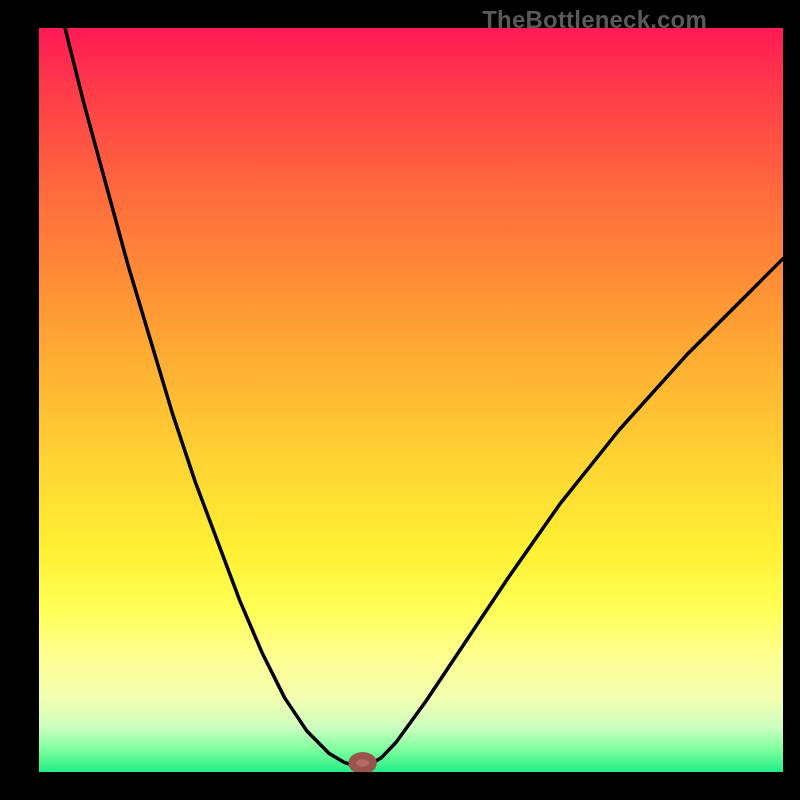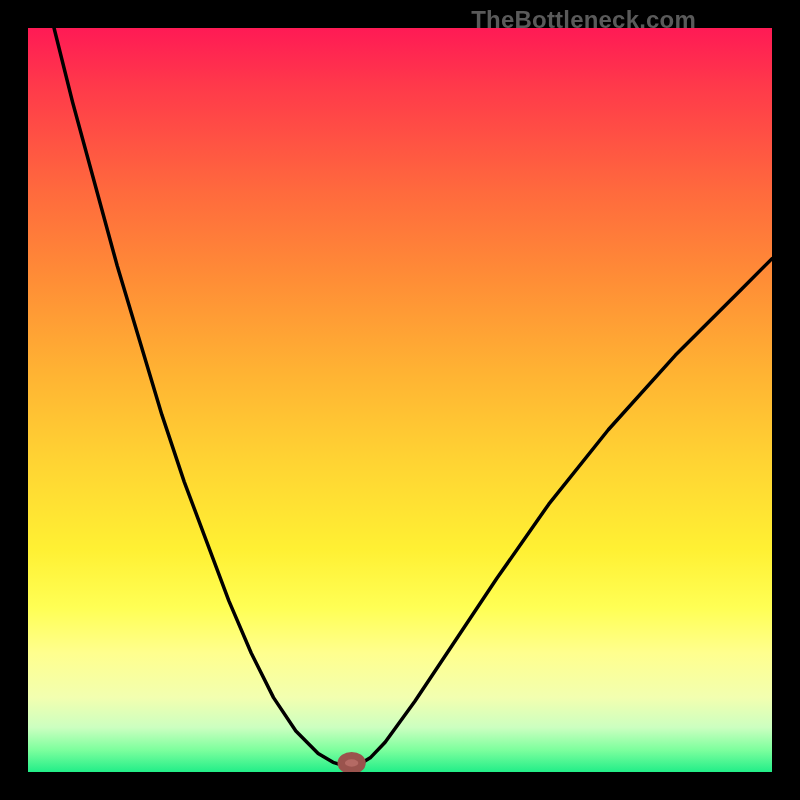--- a/index.html
+++ b/index.html
@@ -2,20 +2,21 @@
 <html><head>
 <meta charset="utf-8">
 <style>
   * { margin: 0; padding: 0; box-sizing: border-box; }
   html, body { width: 800px; height: 800px; overflow: hidden; background: #000; }
   .outer {
     width: 708px;
     height: 800px;
     background: #000;
     position: relative;
+    margin-left: 11px;
   }
   .plot-area {
     position: absolute;
     left: 28px;
     top: 28px;
     width: 744px;
     height: 744px;
     overflow: hidden;
   }
   .gradient-bg {

